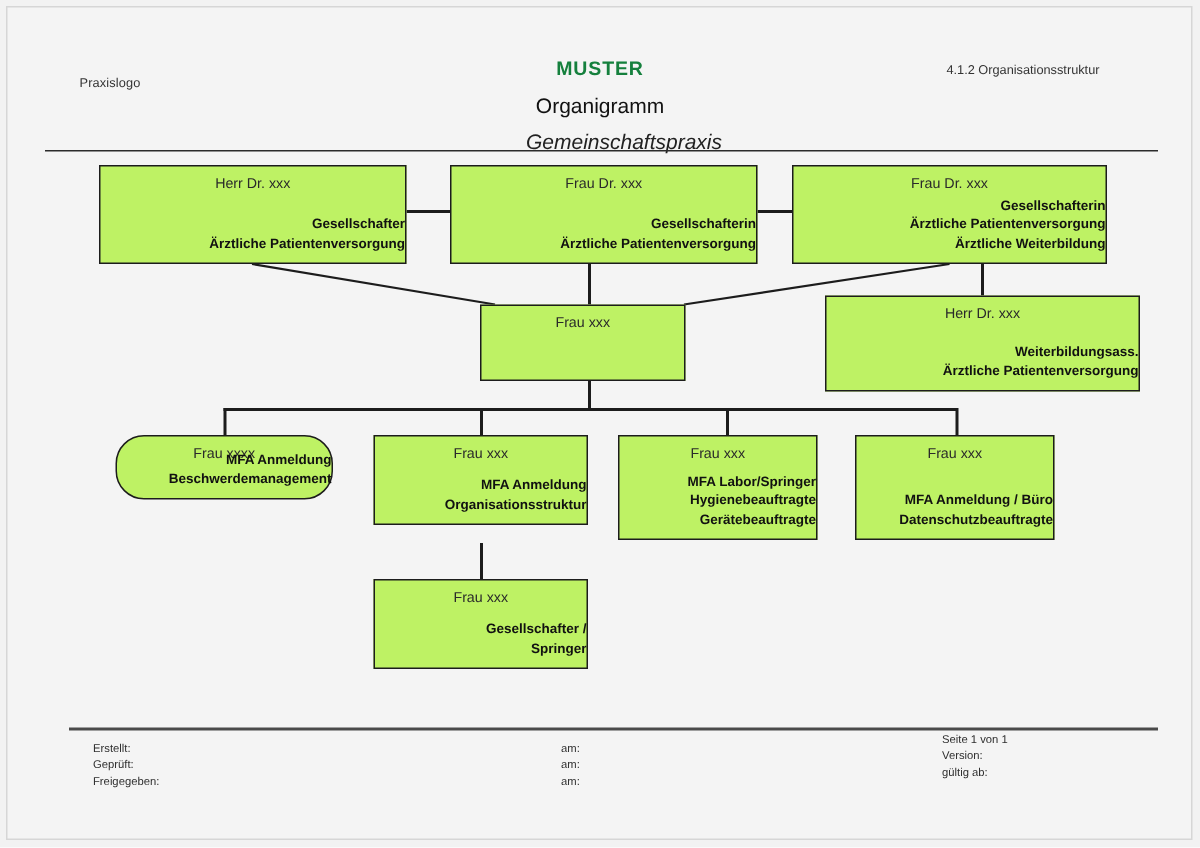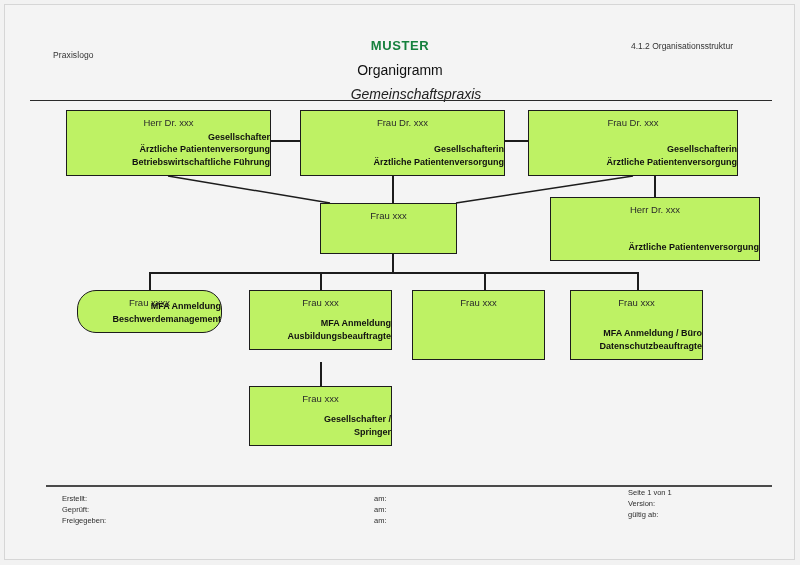--- a/index.html
+++ b/index.html
@@ -198,69 +198,75 @@
   <div class="ln v" style="left:484px; top:272px; height:18px;"></div>
   <div class="ln v" style="left:637px; top:272px; height:18px;"></div>
 
   <div class="ln v" style="left:320px; top:362px; height:24px;"></div>
 
   <div class="obox" style="left:66px; top:110px; width:205px; height:66px;">
     <div class="who">Herr Dr. xxx</div>
     <div class="roles">
       <span>Gesellschafter</span>
       <span>Ärztliche Patientenversorgung</span>
-      <span>Betriebswirtschaftliche Führung</span>
     </div>
   </div>
 
   <div class="obox" style="left:300px; top:110px; width:205px; height:66px;">
     <div class="who">Frau Dr. xxx</div>
     <div class="roles">
       <span>Gesellschafterin</span>
       <span>Ärztliche Patientenversorgung</span>
     </div>
   </div>
 
   <div class="obox" style="left:528px; top:110px; width:210px; height:66px;">
     <div class="who">Frau Dr. xxx</div>
     <div class="roles">
       <span>Gesellschafterin</span>
       <span>Ärztliche Patientenversorgung</span>
+      <span>Ärztliche Weiterbildung</span>
     </div>
   </div>
 
   <div class="obox" style="left:320px; top:203px; width:137px; height:51px;">
     <div class="who">Frau xxx</div>
   </div>
 
   <div class="obox" style="left:550px; top:197px; width:210px; height:64px;">
     <div class="who">Herr Dr. xxx</div>
     <div class="roles">
+      <span>Weiterbildungsass.</span>
       <span>Ärztliche Patientenversorgung</span>
     </div>
   </div>
 
   <div class="obox" style="left:77px; top:290px; width:145px; height:43px;border-radius:19px;">
     <div class="who">Frau xxxx</div>
     <div class="roles">
       <span>MFA Anmeldung</span>
       <span>Beschwerdemanagement</span>
     </div>
   </div>
 
   <div class="obox" style="left:249px; top:290px; width:143px; height:60px;">
     <div class="who">Frau xxx</div>
     <div class="roles">
       <span>MFA Anmeldung</span>
-      <span>Ausbildungsbeauftragte</span>
+      <span>Organisationsstruktur</span>
     </div>
   </div>
 
   <div class="obox" style="left:412px; top:290px; width:133px; height:70px;">
     <div class="who">Frau xxx</div>
+    <div class="roles">
+      <span>MFA Labor/Springer</span>
+      <span>Hygienebeauftragte</span>
+      <span>Gerätebeauftragte</span>
+    </div>
   </div>
 
   <div class="obox" style="left:570px; top:290px; width:133px; height:70px;">
     <div class="who">Frau xxx</div>
     <div class="roles">
       <span>MFA Anmeldung / Büro</span>
       <span>Datenschutzbeauftragte</span>
     </div>
   </div>
 

